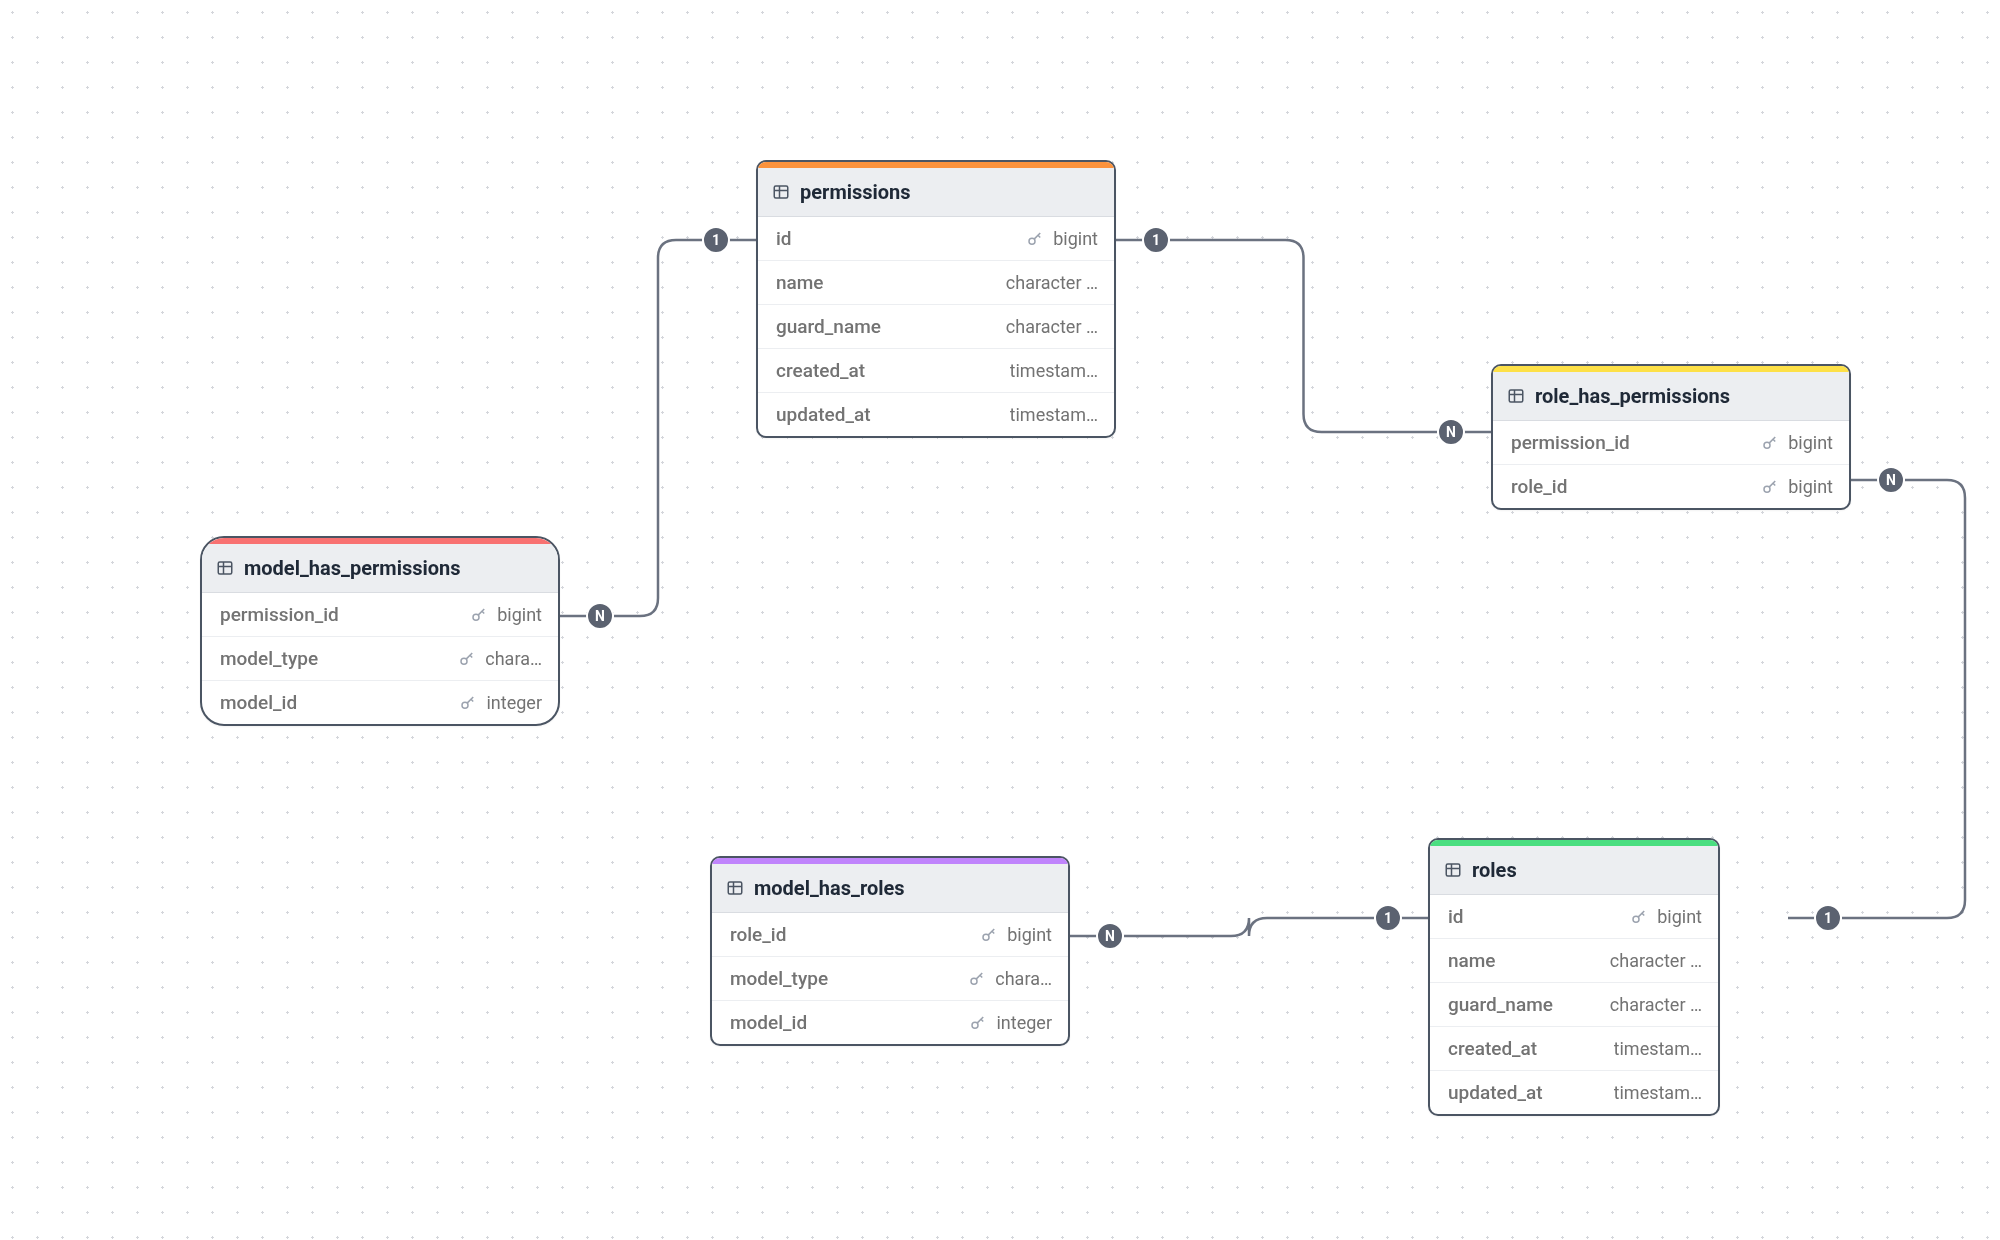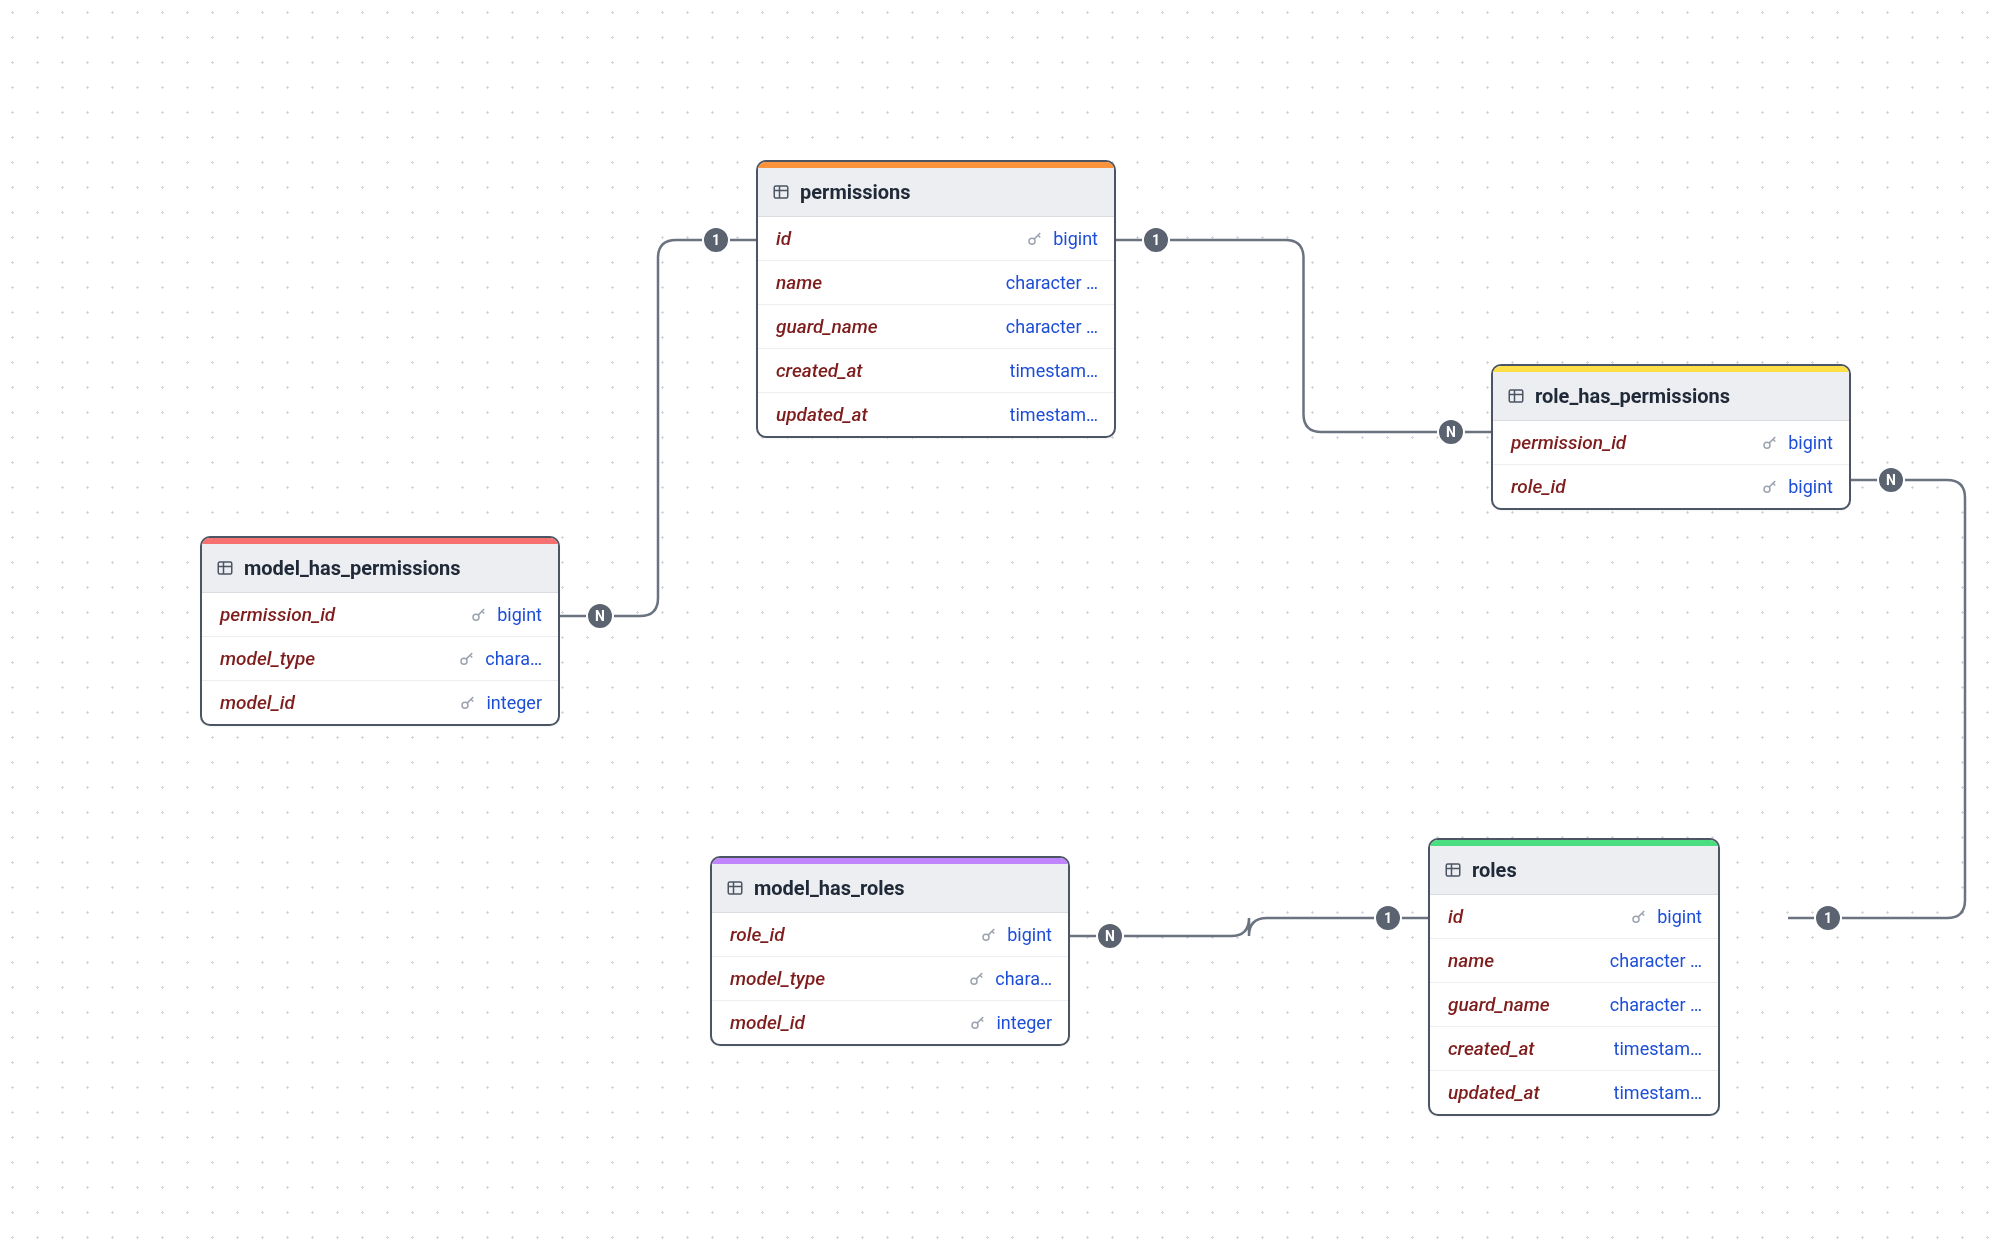--- a/index.html
+++ b/index.html
@@ -33,22 +33,22 @@
     font-weight: 700; font-size: 20px; color: #1f2937;
   }
   .table-icon { display: inline-flex; }
   .col-row {
     display: flex; align-items: center;
     padding: 10px 16px 10px 18px;
     border-bottom: 1px solid #eceef1;
     font-size: 19px;
   }
   .col-row:last-child { border-bottom: none; }
-  .col-name { flex: 1; color: #7f1d1d; font-weight: 500; font-style: italic; }
-  .col-type { color: #1d4ed8; font-size: 18px; white-space: nowrap; overflow: hidden; text-overflow: ellipsis; max-width: 120px; }
+  .col-name { flex: 1; color: #737373; font-weight: 500; }
+  .col-type { color: #737373; font-size: 18px; white-space: nowrap; overflow: hidden; text-overflow: ellipsis; max-width: 120px; }
   .key-icon { display: inline-flex; margin-right: 10px; color: #9ca3af; }
   .key-slot { width: 26px; display: inline-flex; justify-content: center; }
 
   .badge {
     position: absolute;
     width: 28px; height: 28px;
     background: #5b6270;
     color: #ffffff;
     border-radius: 50%;
     display: flex; align-items: center; justify-content: center;
@@ -134,21 +134,21 @@
         <span class="col-name">created_at</span>
         <span class="key-slot"></span>
         <span class="col-type">timestam…</span>
       </div>
       <div class="col-row">
         <span class="col-name">updated_at</span>
         <span class="key-slot"></span>
         <span class="col-type">timestam…</span>
       </div>
     </div>
-    <div class="table-card" style="left: 200px; top: 536px; width: 360px;">
+    <div class="table-card" style="left: 200px; top: 536px; width: 360px; border-radius: 24px;">
       <div class="table-accent" style="background: rgb(248, 113, 113);"></div>
       <div class="table-header">
         <span class="table-icon">
           <svg width="18" height="18" viewBox="0 0 24 24" fill="none" stroke="#4b5563" stroke-width="2">
             <rect x="3" y="4" width="18" height="16" rx="2"></rect>
             <line x1="3" y1="10" x2="21" y2="10"></line>
             <line x1="10" y1="4" x2="10" y2="20"></line>
           </svg>
         </span>
         <span>model_has_permissions</span>

